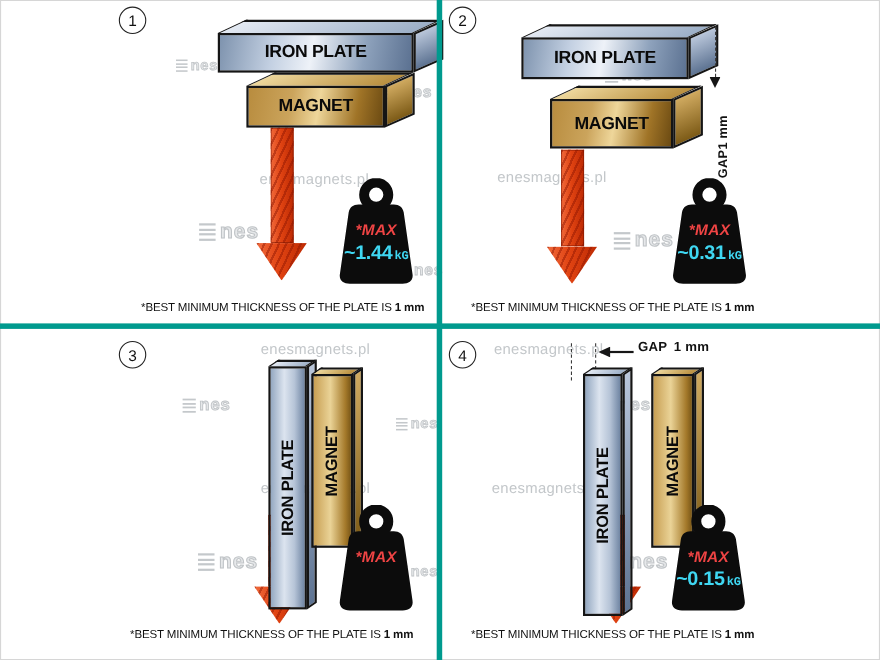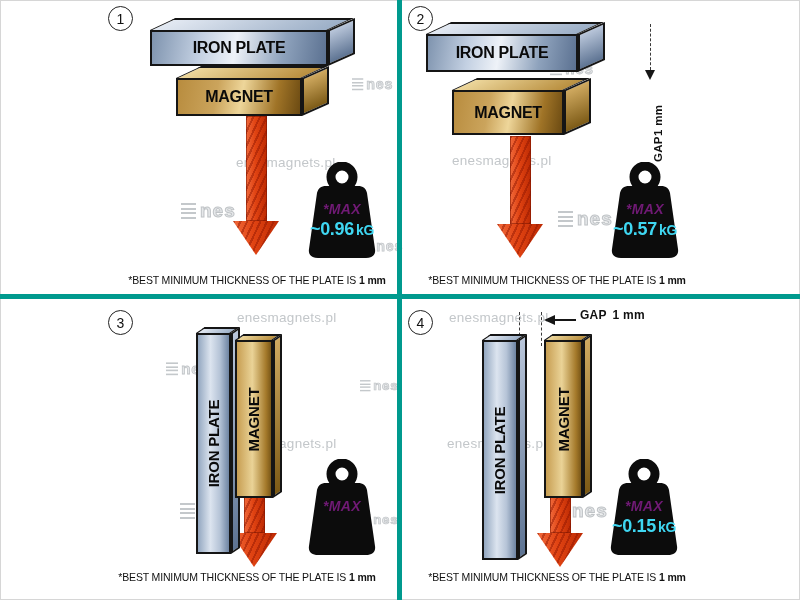--- a/index.html
+++ b/index.html
@@ -13,21 +13,21 @@
   
   .wm-site{position:absolute;font-size:13.5px;color:#c3c7ca;letter-spacing:.3px;z-index:0;}
   .enes{position:absolute;display:flex;align-items:center;gap:4px;z-index:0;transform-origin:left top;}
   .enes .bars i{display:block;width:15px;height:2px;background:#c4c8cb;margin:2.5px 0;}
   .enes .txt{font-size:19px;font-weight:700;color:#e6e8ea;-webkit-text-stroke:1px #c0c4c7;letter-spacing:1px;}
 
   
   .badge{position:absolute;width:23px;height:23px;border:1.6px solid #222;border-radius:50%;display:flex;align-items:center;justify-content:center;font-size:14px;color:#111;background:#fff;z-index:2;}
 
   
-  .box{position:absolute;z-index:2;}
+  .box{position:absolute;z-index:2;margin-left:48px;}
   .face{position:absolute;border:2px solid #151515;box-sizing:border-box;}
   .front{left:0;top:0;right:0;bottom:0;display:flex;align-items:center;justify-content:center;}
   .boxlabel{font-weight:700;font-size:16px;color:#0a0a0a;letter-spacing:-.3px;white-space:nowrap;}
   .vlab{transform:rotate(-90deg);font-weight:700;font-size:15px;color:#0a0a0a;letter-spacing:-.2px;white-space:nowrap;}
 
   
   .h3d .top{left:0;right:0;top:-12px;height:12px;transform:skewX(-65deg);transform-origin:0 100%;border-bottom:none;}
   .h3d .side{top:0;bottom:0;right:-27px;width:27px;transform:skewY(-24deg);transform-origin:0 50%;}
   
   .v3d .top{left:0;right:0;top:-6px;height:6px;transform:skewX(-56deg);transform-origin:0 100%;border-bottom:none;}
@@ -47,23 +47,23 @@
   .arr{position:absolute;width:46px;z-index:1;}
   .arr .shaft{width:21px;margin:0 auto;box-shadow:inset 0 0 0 1px rgba(120,20,0,.55);
     background:repeating-linear-gradient(115deg,rgba(140,20,0,.45) 0 2px,rgba(0,0,0,0) 2px 6px),linear-gradient(90deg,#f06a3c,#e04312 45%,#bd2a03);}
   .arr .head{width:46px;height:34px;clip-path:polygon(0 0,100% 0,50% 100%);
     background:repeating-linear-gradient(115deg,rgba(140,20,0,.45) 0 2px,rgba(0,0,0,0) 2px 6px),linear-gradient(90deg,#f06a3c,#e04312 45%,#bd2a03);}
 
   
   .weight{position:absolute;width:84px;height:98px;z-index:3;}
   .weight svg{position:absolute;left:0;top:0;}
   .wtext{position:absolute;left:0;right:0;top:38px;text-align:center;line-height:1.3;}
-  .wmax{color:#701a75;font-weight:700;font-size:14px;font-style:italic;letter-spacing:.3px;}
+  .wmax{color:#ef4444;font-weight:700;font-size:14px;font-style:italic;letter-spacing:.3px;}
   .wval{color:#3fd7f2;font-weight:700;font-size:18px;letter-spacing:-.3px;}
-  .wunit{font-size:14px;margin-left:2px;}
+  .wunit{font-size:11px;margin-left:2px;font-family:Liberation Mono, monospace;}
 
   
   .foot{position:absolute;width:300px;text-align:center;font-size:10.5px;color:#111;letter-spacing:-.15px;z-index:2;white-space:nowrap;}
   .foot b{font-weight:700;}
 
   
   .dimline-v{position:absolute;width:0;border-left:1.6px dashed #3a3a3a;z-index:2;}
   .dimarrow-d{position:absolute;width:10px;height:10px;background:#161616;clip-path:polygon(0 0,100% 0,50% 100%);z-index:2;}
   .dimarrow-l{position:absolute;width:11px;height:10px;background:#161616;clip-path:polygon(100% 0,0 50%,100% 100%);z-index:2;}
   .dimtick{position:absolute;height:2px;background:#161616;z-index:2;}
@@ -221,21 +221,21 @@
       <div class="head"></div>
     </div>
 
     <div class="weight" style="left:300px;top:162px">
       <svg width="84" height="98" viewBox="0 0 84 98">
         <circle cx="42" cy="15" r="11" fill="#fff" stroke="#0c0c0c" stroke-width="9"></circle>
         <path d="M26,24 h32 c5,0 8,2.5 9,7 l8,56 c1,6 -3,9 -9,9 H18 c-6,0 -10,-3 -9,-9 l8,-56 c1,-4.5 4,-7 9,-7 z" fill="#0c0c0c"></path>
       </svg>
       <div class="wtext">
         <div class="wmax">*MAX</div>
-        <div class="wval"><span>~0.96</span><span class="wunit">kG</span></div>
+        <div class="wval"><span>~1.44</span><span class="wunit">kG</span></div>
       </div>
     </div>
 
     <div class="foot" style="left:107px;top:274px"><span>*BEST MINIMUM THICKNESS OF THE PLATE IS </span><b>1 mm</b></div>
   </section>
 
   <section class="panel">
     <div class="badge" style="left:408px;top:6px">
         <span>2</span>
       </div>
@@ -265,21 +265,21 @@
       <div class="head"></div>
     </div>
 
     <div class="weight" style="left:603px;top:162px">
       <svg width="84" height="98" viewBox="0 0 84 98">
         <circle cx="42" cy="15" r="11" fill="#fff" stroke="#0c0c0c" stroke-width="9"></circle>
         <path d="M26,24 h32 c5,0 8,2.5 9,7 l8,56 c1,6 -3,9 -9,9 H18 c-6,0 -10,-3 -9,-9 l8,-56 c1,-4.5 4,-7 9,-7 z" fill="#0c0c0c"></path>
       </svg>
       <div class="wtext">
         <div class="wmax">*MAX</div>
-        <div class="wval"><span>~0.57</span><span class="wunit">kG</span></div>
+        <div class="wval"><span>~0.31</span><span class="wunit">kG</span></div>
       </div>
     </div>
 
     <div class="foot" style="left:407px;top:274px"><span>*BEST MINIMUM THICKNESS OF THE PLATE IS </span><b>1 mm</b></div>
   </section>
 
   <section class="panel">
     <div class="badge" style="left:108px;top:310px">
         <span>3</span>
       </div>

